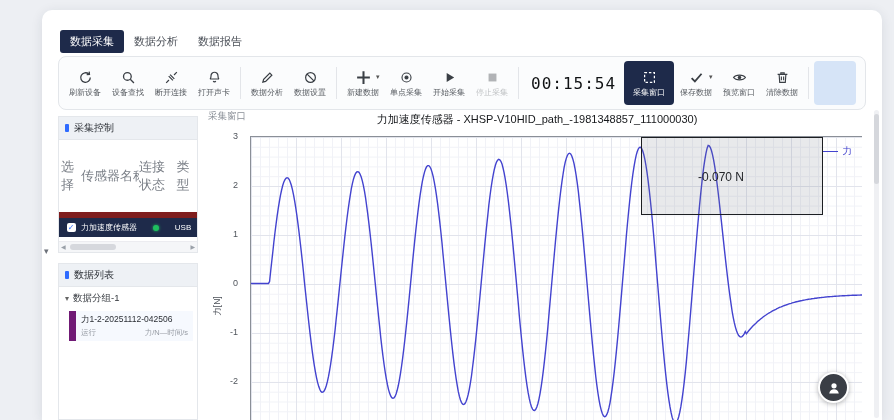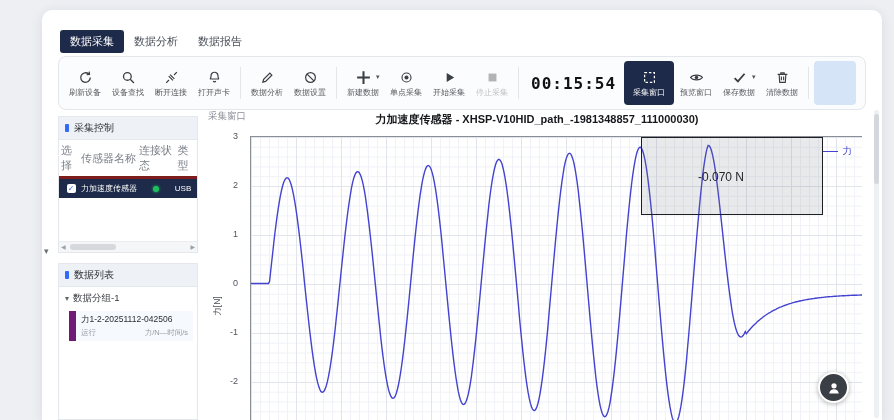--- a/index.html
+++ b/index.html
@@ -18,28 +18,28 @@
   .tb-btn .ic{height:17px;width:17px;display:flex;align-items:center;justify-content:center;position:relative}
   .tb-btn .ic svg{width:15px;height:15px}
   .tb-btn .ic.big svg{width:19px;height:19px}
   .tb-btn .lb{font-size:8px;color:#55595f;white-space:nowrap;line-height:1}
   .tb-btn.disabled{opacity:.38}
   .tb-btn.navy{background:#1e2a4a;color:#fff;min-width:44px}
   .tb-btn.navy .lb{color:#fff}
   .tb-btn.hl{background:#d6e4f7}
   .caret{position:absolute;right:-8px;top:4px;font-size:7px;color:#555;line-height:1}
   .sep{flex:0 0 auto;width:1px;height:32px;background:#e3e5e9;margin:0 4px}
-  .timer{flex:0 0 auto;font-size:16px;font-weight:bold;color:#101214;letter-spacing:1px;margin:0 7px;font-family:"DejaVu Sans Mono","Liberation Mono",monospace}
+  .timer{flex:0 0 auto;font-size:16px;font-weight:normal;color:#101214;letter-spacing:1px;margin:0 7px;font-family:"DejaVu Sans Mono","Liberation Mono",monospace}
 
   
   .left{position:absolute;left:16px;top:106px;width:140px;bottom:0;display:flex;flex-direction:column}
   .panel-h{background:#eef1f5;border:1px solid #e4e7eb;padding:4px 6px;font-size:10px;color:#2e3238;display:flex;align-items:center;gap:5px;flex:0 0 auto}
   .bullet{width:4px;height:8px;background:#2f6bff;border-radius:1px}
   .sensor-box{border:1px solid #e4e7eb;border-top:none;height:112px;position:relative;background:#fff;margin-bottom:10px}
-  .s-head{display:flex;align-items:center;font-size:11px;color:#7a7f87;padding:3px 2px;border-bottom:3px solid #7f1d1d}
+  .s-head{display:flex;align-items:center;font-size:13px;color:#7a7f87;padding:18px 2px;border-bottom:6px solid #7f1d1d}
   .s-row{display:flex;align-items:center;background:#1e2a4a;color:#fff;font-size:8px;padding:4px 2px;cursor:pointer}
   .c0{width:20px;display:flex;justify-content:center}
   .c1{width:58px;overflow:hidden;white-space:nowrap}
   .c2{width:34px;display:flex;justify-content:center}
   .c3{width:20px;text-align:center}
   .cb{width:9px;height:9px;background:#fff;border-radius:2px;color:#2f6bff;font-size:8px;line-height:9px;text-align:center;cursor:pointer}
   .dot{width:6px;height:6px;border-radius:50%}
   .h-scroll{position:absolute;bottom:0;left:0;right:0;height:10px;background:#f5f6f8;border-top:1px solid #ececf0;display:flex;align-items:center;cursor:pointer}
   .h-arrow{font-size:6px;color:#9aa0a8;padding:0 2px;line-height:1}
   .h-track{flex:1;height:6px;position:relative}
@@ -47,21 +47,21 @@
   .data-box{border:1px solid #e4e7eb;border-top:none;flex:1;background:#fff;overflow:hidden}
   .group-row{padding:5px 6px;font-size:9.5px;color:#33373d;display:flex;align-items:center;gap:4px;cursor:pointer}
   .tree-caret{font-size:8px;color:#666}
   .data-item{margin:1px 4px 9px 10px;border-left:7px solid #701a75;background:#f6f9fe;padding:3px 5px;cursor:pointer}
   .di-title{font-size:8.5px;color:#2b2f35;white-space:nowrap;overflow:hidden}
   .di-sub{display:flex;justify-content:space-between;font-size:7.5px;color:#979ca4;margin-top:2px}
 
   
   .main-label{position:absolute;left:166px;top:100px;font-size:9.5px;color:#8a8f97}
   .chart{position:absolute;left:164px;top:100px;right:14px;bottom:0}
-  .chart-title{text-align:center;font-size:11px;font-weight:bold;color:#16181b;margin-top:2px;white-space:nowrap}
+  .chart-title{text-align:center;font-size:11px;font-weight:normal;color:#16181b;margin-top:2px;white-space:nowrap}
   .ylabel{position:absolute;left:2px;top:190px;transform:rotate(-90deg);transform-origin:center;font-size:8.5px;color:#4a4f57}
   .yticks span{position:absolute;right:8px;font-size:9px;color:#50555c}
   .yticks{position:absolute;left:0;top:0;width:40px;height:100%}
   .plot{position:absolute;left:44px;top:26px;right:6px;bottom:0;border-top:1px solid #8a8f97;border-left:1px solid #8a8f97;background-color:#fff;cursor:crosshair;
     background-image:
       linear-gradient(#e2e4ec 1px, transparent 1px),
       linear-gradient(90deg,#e2e4ec 1px, transparent 1px),
       linear-gradient(#f1f2f7 1px, transparent 1px),
       linear-gradient(90deg,#f1f2f7 1px, transparent 1px);
     background-size:45px 49px,45px 49px,9px 9.8px,9px 9.8px}
@@ -185,34 +185,34 @@
         <span class="ic">
           <svg viewBox="0 0 16 16">
             <rect x="2.8" y="2.8" width="10.4" height="10.4" fill="none" stroke="currentColor" stroke-width="1.3" stroke-dasharray="2.6 2"></rect>
           </svg>
         </span>
         <span class="lb">采集窗口</span>
       </div>
       <div class="tb-btn">
         <span class="ic">
           <svg viewBox="0 0 16 16">
+            <path d="M2.8 8.6l3.5 3.6L13.4 4" fill="none" stroke="currentColor" stroke-width="1.9"></path>
+          </svg>
+          <span class="caret">▾</span>
+        </span>
+        <span class="lb">保存数据</span>
+      </div>
+      <div class="tb-btn">
+        <span class="ic">
+          <svg viewBox="0 0 16 16">
             <path d="M1.6 8C3.9 4.7 12.1 4.7 14.4 8 12.1 11.3 3.9 11.3 1.6 8z" fill="none" stroke="currentColor" stroke-width="1.2"></path>
             <circle cx="8" cy="8" r="1.9" fill="currentColor"></circle>
           </svg>
         </span>
         <span class="lb">预览窗口</span>
-      </div>
-      <div class="tb-btn">
-        <span class="ic">
-          <svg viewBox="0 0 16 16">
-            <path d="M2.8 8.6l3.5 3.6L13.4 4" fill="none" stroke="currentColor" stroke-width="1.9"></path>
-          </svg>
-          <span class="caret">▾</span>
-        </span>
-        <span class="lb">保存数据</span>
       </div>
       <div class="tb-btn">
         <span class="ic">
           <svg viewBox="0 0 16 16" fill="none" stroke="currentColor" stroke-width="1.2">
             <path d="M2.8 4.6h10.4M6.2 4.6V3h3.6v1.6M4.4 4.6l.6 8.6h6l.6-8.6M6.8 6.8v4M9.2 6.8v4"></path>
           </svg>
         </span>
         <span class="lb">清除数据</span>
       </div>
       <div class="sep"></div>

